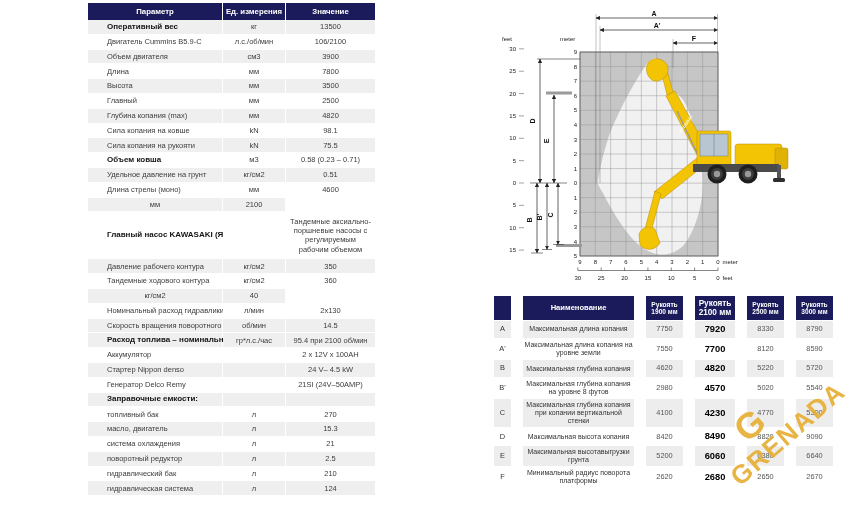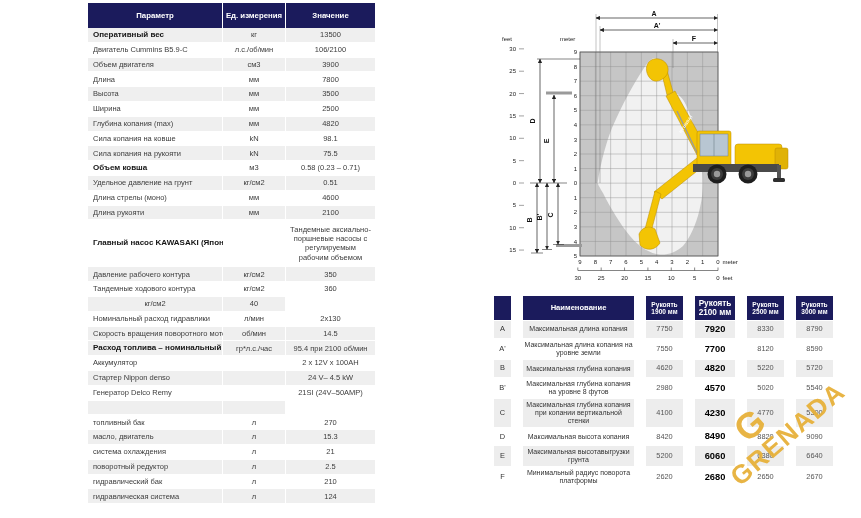--- a/index.html
+++ b/index.html
@@ -2,30 +2,30 @@
 <html><head>
 <meta charset="utf-8">
 <style>
   html,body{margin:0;padding:0;background:#fff;}
   .page{position:relative;width:861px;height:518px;background:#fff;overflow:hidden;
         font-family:"Liberation Sans",sans-serif;}
 
   
   .spec-table{position:absolute;left:88px;top:3px;width:287px;}
   .spec-header,.spec-row{display:grid;grid-template-columns:134px 62px 89px;column-gap:1px;background:#fff;}
-  .spec-header{height:25px;}
+  .spec-header{height:17px;}
   .h-cell{background:#1b1b5c;color:#fff;font-size:7.8px;font-weight:bold;
           display:flex;align-items:center;justify-content:center;}
   .spec-row{height:14.8px;}
   .spec-row.tall{height:47px;}
   .spec-row>div{background:#fff;display:flex;align-items:center;justify-content:center;
           font-size:7.5px;color:#3c3c3c;border-bottom:1px solid #fff;box-sizing:border-box;
           text-align:center;line-height:1.25;}
   .spec-row.alt>div{background:#efefef;}
-  .spec-row .s-name{justify-content:flex-start;padding-left:5px;white-space:nowrap;text-align:left;}
+  .spec-row .s-name{justify-content:flex-start;padding-left:19px;white-space:nowrap;text-align:left;}
   .spec-row .b{font-weight:bold;color:#141414;font-size:8px;}
   .spec-row.tall .s-val{padding:1px 4px;}
 
   
   #range-svg{position:absolute;left:490px;top:8px;}
   .plot-bg{fill:#c6c6c6;}
   .envelope{fill:#f1f1f1;}
   .gl{stroke:#8f8f8f;stroke-width:0.45;}
   .plot-border{fill:none;stroke:#555;stroke-width:0.8;}
   .tick{font:6px "Liberation Sans",sans-serif;fill:#222;}
@@ -90,21 +90,21 @@
           <div class="s-name">Длина</div>
           <div class="s-unit">мм</div>
           <div class="s-val">7800</div>
         </div>
         <div class="spec-row alt">
           <div class="s-name">Высота</div>
           <div class="s-unit">мм</div>
           <div class="s-val">3500</div>
         </div>
         <div class="spec-row">
-          <div class="s-name">Ширина</div>
+          <div class="s-name">Главный</div>
           <div class="s-unit">мм</div>
           <div class="s-val">2500</div>
         </div>
         <div class="spec-row alt">
           <div class="s-name">Глубина копания (max)</div>
           <div class="s-unit">мм</div>
           <div class="s-val">4820</div>
         </div>
         <div class="spec-row">
           <div class="s-name">Сила копания на ковше</div>
@@ -125,21 +125,20 @@
           <div class="s-name">Удельное давление на грунт</div>
           <div class="s-unit">кг/см2</div>
           <div class="s-val">0.51</div>
         </div>
         <div class="spec-row">
           <div class="s-name">Длина стрелы (моно)</div>
           <div class="s-unit">мм</div>
           <div class="s-val">4600</div>
         </div>
         <div class="spec-row alt">
-          <div class="s-name">Длина рукояти</div>
           <div class="s-unit">мм</div>
           <div class="s-val">2100</div>
         </div>
         <div class="spec-row tall">
           <div class="s-name b">Главный насос KAWASAKI (Япония)</div>
           <div class="s-unit"></div>
           <div class="s-val">Тандемные аксиально-поршневые насосы с регулируемым рабочим объемом</div>
         </div>
         <div class="spec-row alt">
           <div class="s-name">Давление рабочего контура</div>
@@ -179,20 +178,21 @@
           <div class="s-name">Стартер Nippon denso</div>
           <div class="s-unit"></div>
           <div class="s-val">24 V– 4.5 kW</div>
         </div>
         <div class="spec-row">
           <div class="s-name">Генератор Delco Remy</div>
           <div class="s-unit"></div>
           <div class="s-val">21SI (24V–50AMP)</div>
         </div>
         <div class="spec-row alt">
+          <div class="s-name b">Заправочные емкости:</div>
           <div class="s-unit"></div>
           <div class="s-val"></div>
         </div>
         <div class="spec-row">
           <div class="s-name">топливный бак</div>
           <div class="s-unit">л</div>
           <div class="s-val">270</div>
         </div>
         <div class="spec-row alt">
           <div class="s-name">масло, двигатель</div>

